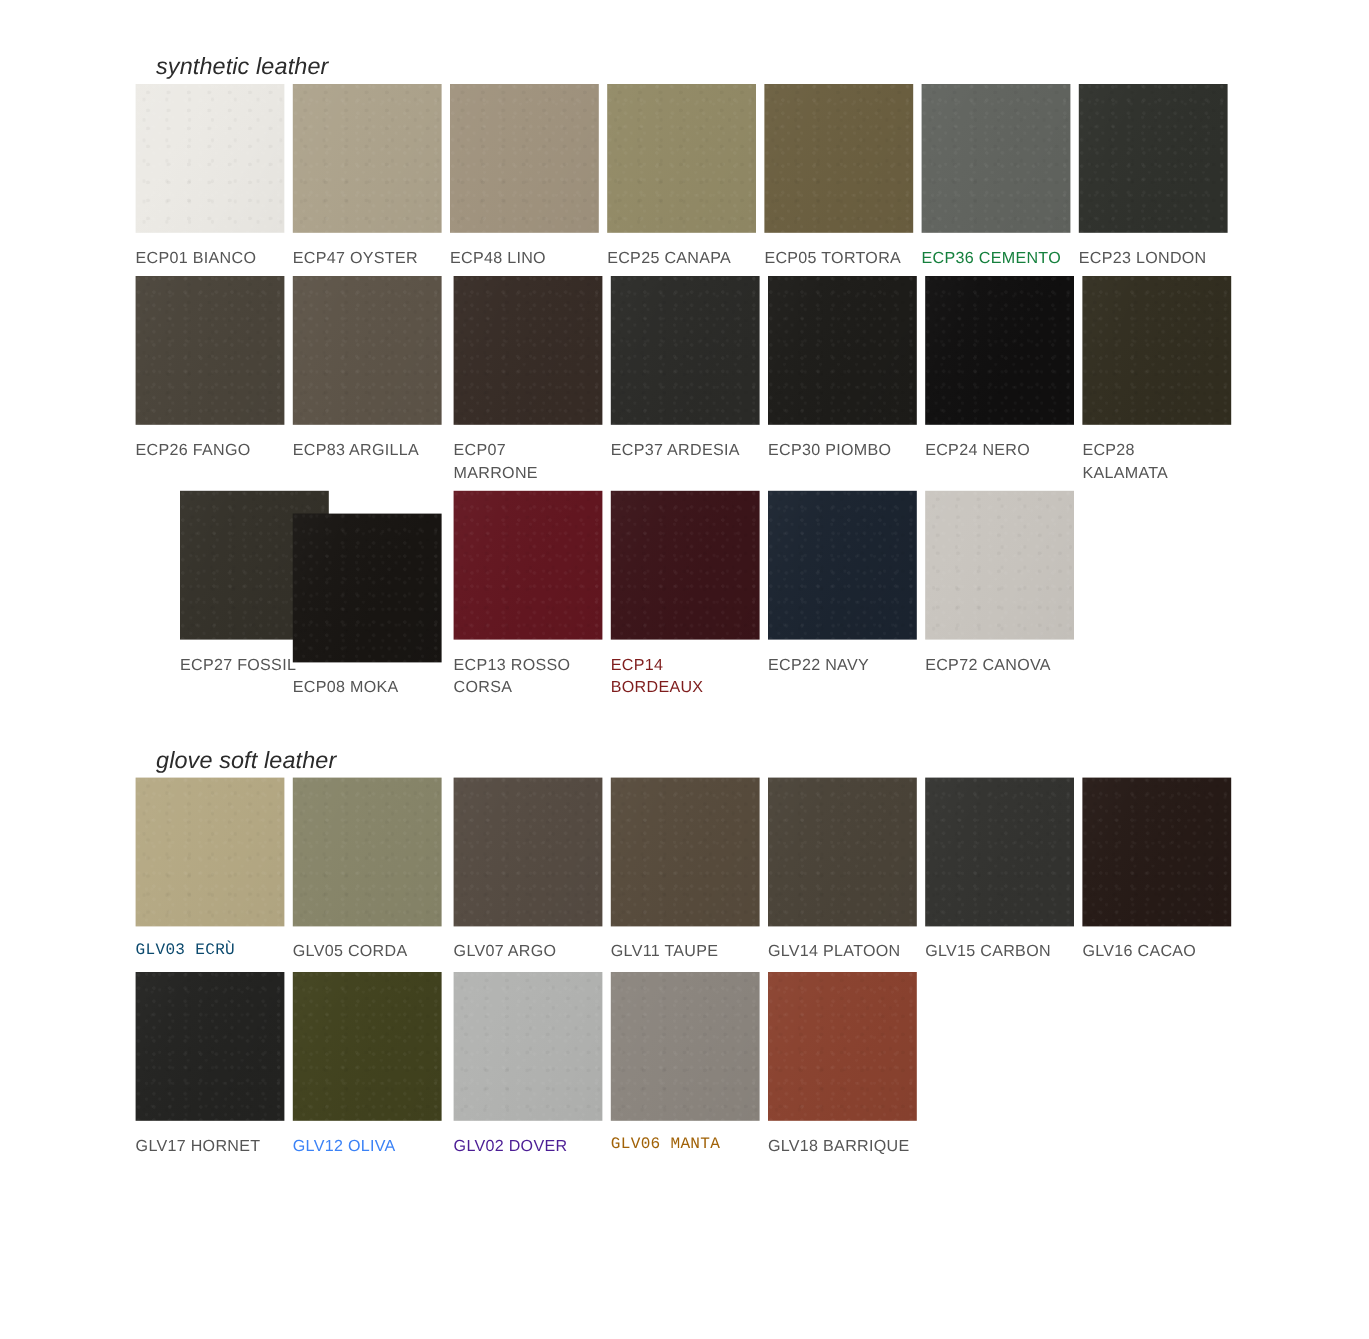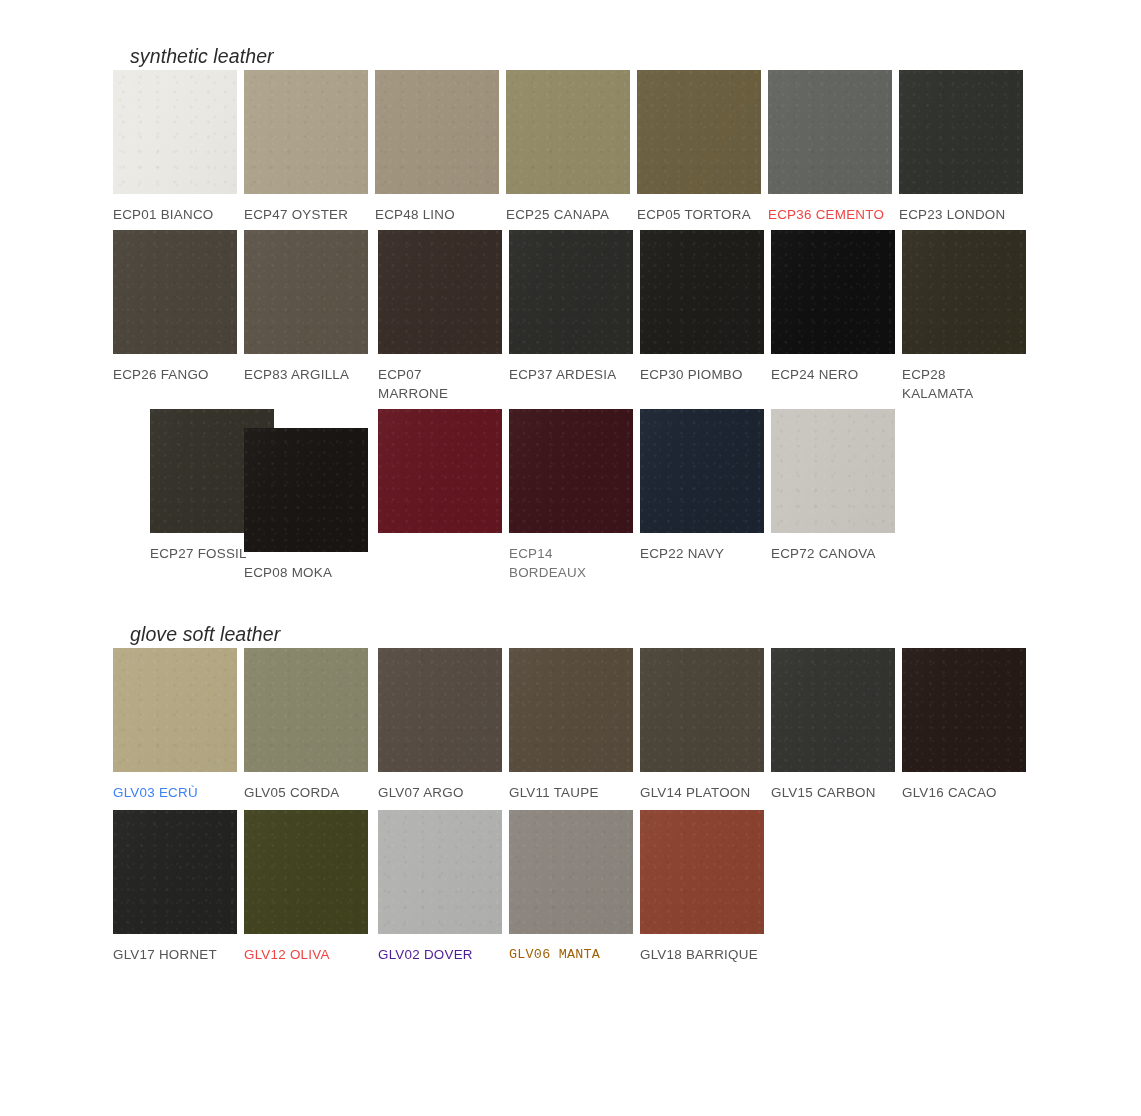--- a/index.html
+++ b/index.html
@@ -109,21 +109,21 @@
         <div class="swatch-cell" style="left: 393px;">
           <div class="chip" style="background: rgb(146, 138, 102);"></div>
           <div class="chip-label" style="color: rgb(85, 85, 85);">ECP25 CANAPA</div>
         </div>
         <div class="swatch-cell" style="left: 524px;">
           <div class="chip" style="background: rgb(107, 95, 64);"></div>
           <div class="chip-label" style="color: rgb(85, 85, 85);">ECP05 TORTORA</div>
         </div>
         <div class="swatch-cell" style="left: 655px;">
           <div class="chip" style="background: rgb(97, 100, 95);"></div>
-          <div class="chip-label" style="color: #ef4444;">ECP36 CEMENTO</div>
+          <div class="chip-label" style="color: #15803d;">ECP36 CEMENTO</div>
         </div>
         <div class="swatch-cell" style="left: 786px;">
           <div class="chip" style="background: rgb(47, 49, 44);"></div>
           <div class="chip-label" style="color: rgb(85, 85, 85);">ECP23 LONDON</div>
         </div>
       </div>
       <div class="row" style="top: 218px;">
         <div class="swatch-cell" style="left: 0px;">
           <div class="chip" style="background: rgb(74, 68, 58);"></div>
           <div class="chip-label" style="color: rgb(85, 85, 85);">ECP26 FANGO</div>
@@ -159,42 +159,44 @@
         <div class="swatch-cell" style="left: 0px; padding-left: 37px;">
           <div class="chip" style="background: rgb(52, 49, 41);"></div>
           <div class="chip-label" style="color: rgb(85, 85, 85);">ECP27 FOSSIL</div>
         </div>
         <div class="swatch-cell" style="left: 131px; margin-top: 19px;">
           <div class="chip" style="background: rgb(24, 21, 18);"></div>
           <div class="chip-label" style="color: rgb(85, 85, 85);">ECP08 MOKA</div>
         </div>
         <div class="swatch-cell" style="left: 265px;">
           <div class="chip" style="background: rgb(99, 22, 32);"></div>
+          <div class="chip-label" style="color: rgb(85, 85, 85);">ECP13 ROSSO
+CORSA</div>
         </div>
         <div class="swatch-cell" style="left: 396px;">
           <div class="chip" style="background: rgb(59, 20, 25);"></div>
-          <div class="chip-label" style="color: #737373;">ECP14
+          <div class="chip-label" style="color: #7f1d1d;">ECP14
 BORDEAUX</div>
         </div>
         <div class="swatch-cell" style="left: 527px;">
           <div class="chip" style="background: rgb(27, 36, 48);"></div>
           <div class="chip-label" style="color: rgb(85, 85, 85);">ECP22 NAVY</div>
         </div>
         <div class="swatch-cell" style="left: 658px;">
           <div class="chip" style="background: rgb(201, 197, 191);"></div>
           <div class="chip-label" style="color: rgb(85, 85, 85);">ECP72 CANOVA</div>
         </div>
       </div>
     </div>
     <div class="section" style="top: 0px;">
       <div class="section-title" style="top: 611px; color: rgb(43, 43, 43);">glove soft leather</div>
       <div class="row" style="top: 636px;">
         <div class="swatch-cell" style="left: 0px;">
           <div class="chip" style="background: rgb(181, 169, 132);"></div>
-          <div class="chip-label" style="color: #3b82f6;">GLV03 ECRÙ</div>
+          <div class="chip-label" style="color: #0c4a6e; font-family: Liberation Mono, monospace;">GLV03 ECRÙ</div>
         </div>
         <div class="swatch-cell" style="left: 131px;">
           <div class="chip" style="background: rgb(135, 133, 105);"></div>
           <div class="chip-label" style="color: rgb(85, 85, 85);">GLV05 CORDA</div>
         </div>
         <div class="swatch-cell" style="left: 265px;">
           <div class="chip" style="background: rgb(85, 75, 66);"></div>
           <div class="chip-label" style="color: rgb(85, 85, 85);">GLV07 ARGO</div>
         </div>
         <div class="swatch-cell" style="left: 396px;">
@@ -214,21 +216,21 @@
           <div class="chip-label" style="color: rgb(85, 85, 85);">GLV16 CACAO</div>
         </div>
       </div>
       <div class="row" style="top: 798px;">
         <div class="swatch-cell" style="left: 0px;">
           <div class="chip" style="background: rgb(35, 35, 33);"></div>
           <div class="chip-label" style="color: rgb(85, 85, 85);">GLV17 HORNET</div>
         </div>
         <div class="swatch-cell" style="left: 131px;">
           <div class="chip" style="background: rgb(65, 66, 30);"></div>
-          <div class="chip-label" style="color: #ef4444;">GLV12 OLIVA</div>
+          <div class="chip-label" style="color: #3b82f6;">GLV12 OLIVA</div>
         </div>
         <div class="swatch-cell" style="left: 265px;">
           <div class="chip" style="background: rgb(178, 179, 177);"></div>
           <div class="chip-label" style="color: #4c1d95;">GLV02 DOVER</div>
         </div>
         <div class="swatch-cell" style="left: 396px;">
           <div class="chip" style="background: rgb(139, 133, 126);"></div>
           <div class="chip-label" style="color: #a16207; font-family: Liberation Mono, monospace;">GLV06 MANTA</div>
         </div>
         <div class="swatch-cell" style="left: 527px;">

